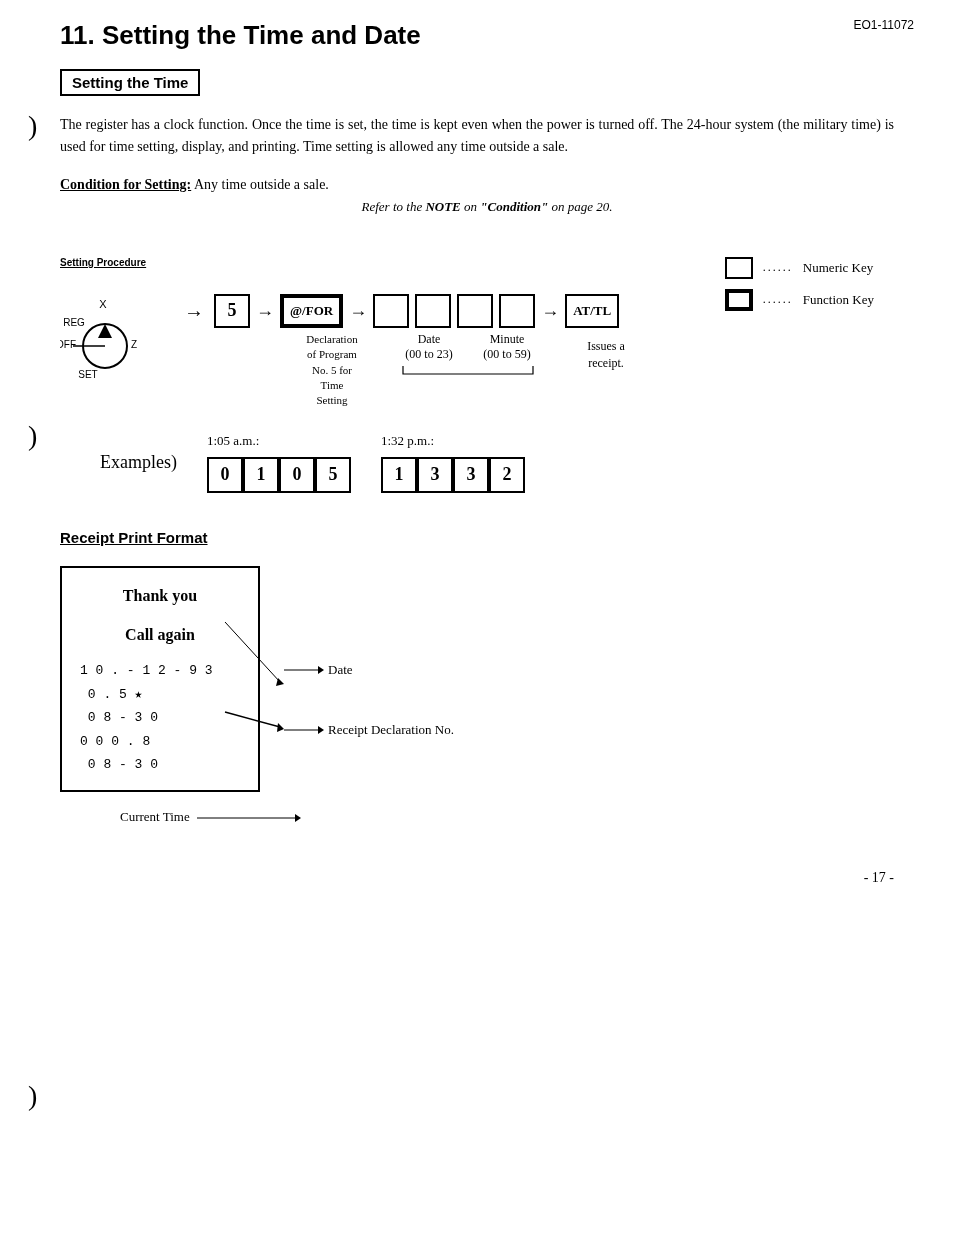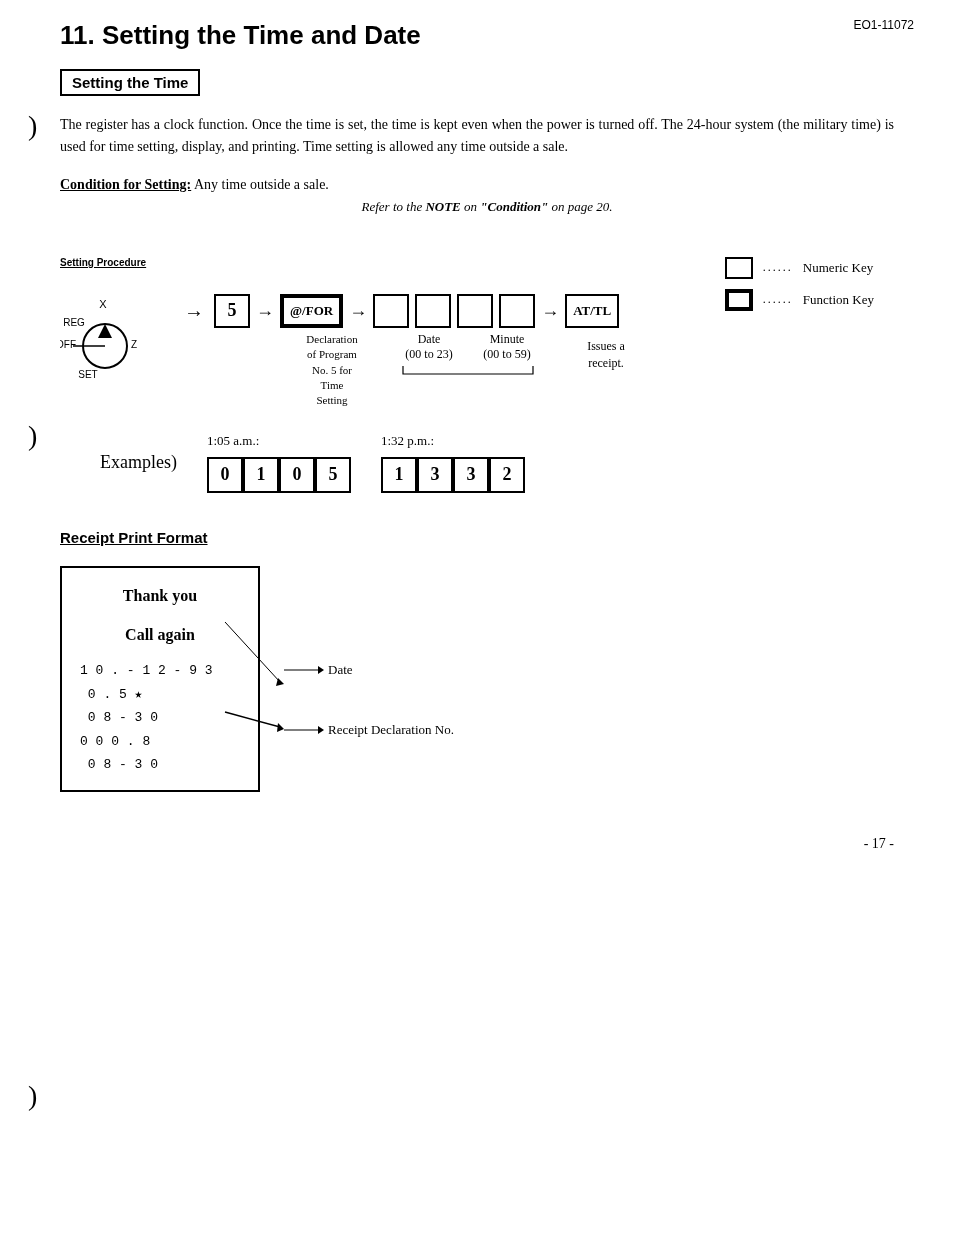--- a/index.html
+++ b/index.html
@@ -540,20 +540,27 @@
     <svg width="70" height="200">
 
       <line x1="5" y1="30" x2="60" y2="90" stroke="#000" stroke-width="1"></line>
       <polygon points="58,86 64,92 56,94" fill="#000"></polygon>
 
       <line x1="5" y1="120" x2="60" y2="135" stroke="#000" stroke-width="1.5"></line>
       <polygon points="58,131 64,137 57,140" fill="#000"></polygon>
     </svg>
   </div>
 
+  <div style="margin-top: 10px; margin-left:60px; font-size:13px; clear:both;">
+    <span>Current Time</span>
+    <svg width="200" height="24" style="vertical-align:middle; margin-left:4px;">
+      <line x1="0" y1="12" x2="100" y2="12" stroke="#000" stroke-width="1"></line>
+      <polygon points="98,8 104,12 98,16" fill="#000"></polygon>
+    </svg>
+  </div>
 
 </div>
 
 
 <div class="page-number">- 17 -</div>
 
 
 
 
 </body></html>

